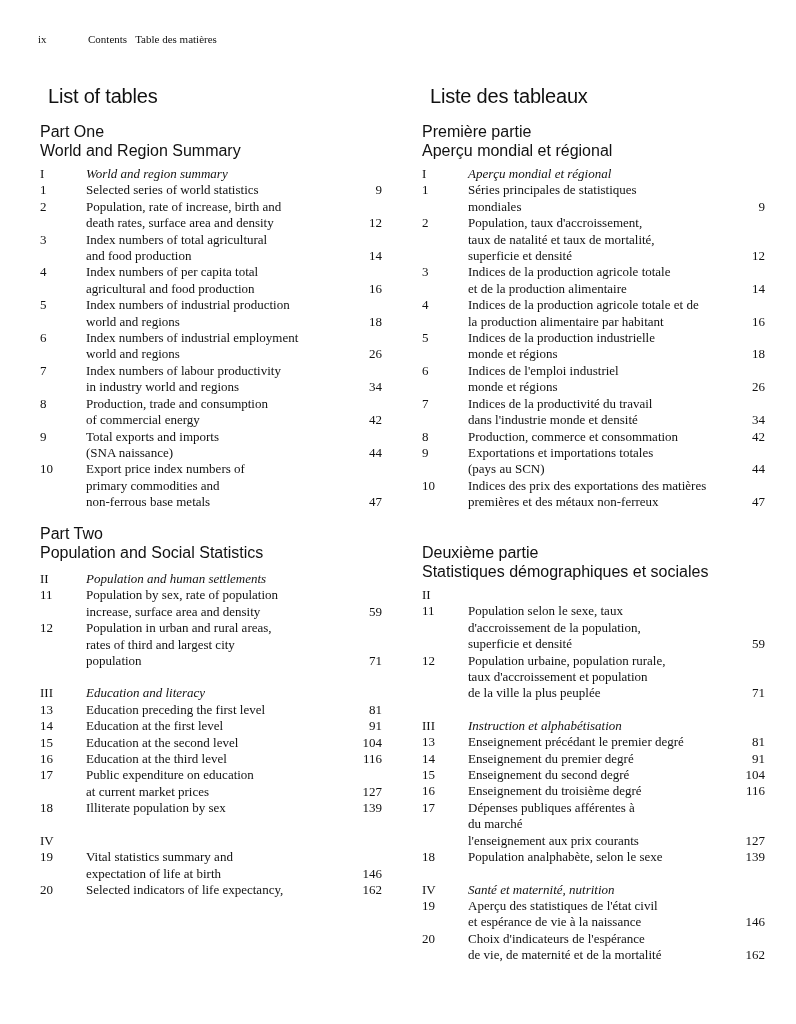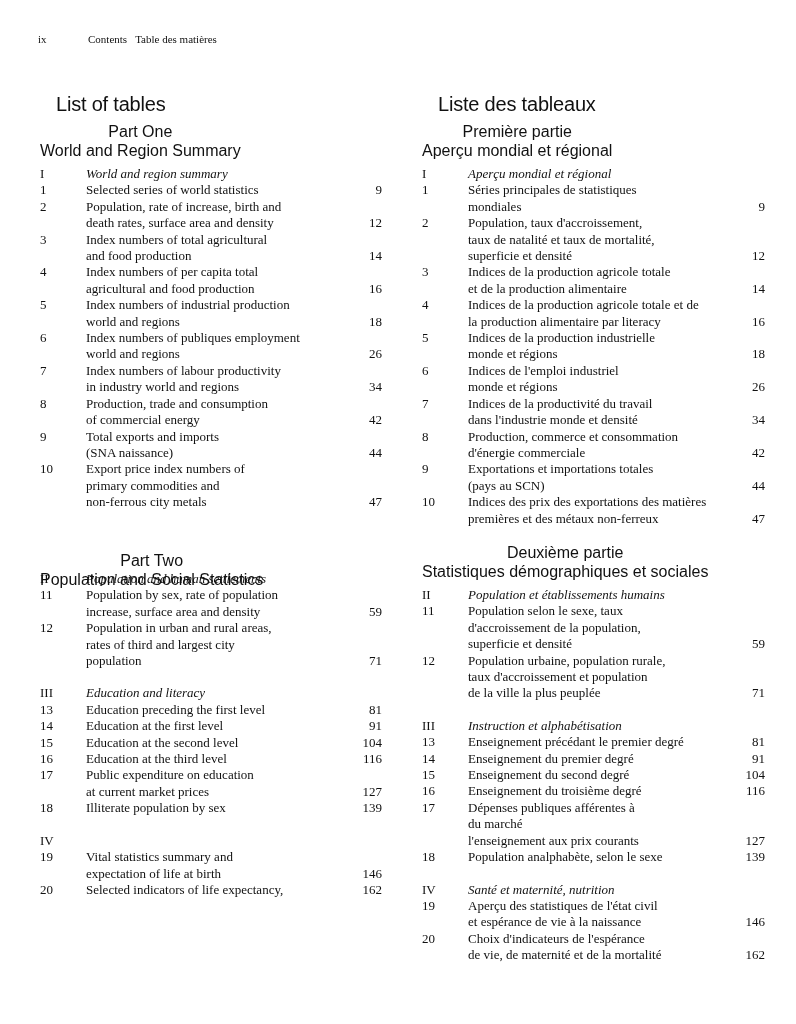--- a/index.html
+++ b/index.html
@@ -2,22 +2,22 @@
 <html><head>
 <meta charset="utf-8">
 <style>
   html, body { margin:0; padding:0; background:#ffffff; }
   body { width:796px; height:1024px; position:relative; overflow:hidden; color:#111; }
   .runhead { position:absolute; top:33px; left:38px; font-family:"Liberation Serif", serif; font-size:11px; }
   .runhead .pg { display:inline-block; width:50px; }
   .col { position:absolute; top:0; }
   .col.left { left:40px; width:342px; }
   .col.right { left:422px; width:343px; }
-  .title { position:absolute; font-family:"Liberation Sans", sans-serif; font-size:20px; font-weight:normal; margin:16px; white-space:nowrap; letter-spacing:-0.2px; }
-  .part { position:absolute; font-family:"Liberation Sans", sans-serif; font-size:16px; line-height:19px; margin:0; white-space:nowrap;text-align:center; }
+  .title { position:absolute; font-family:"Liberation Sans", sans-serif; font-size:20px; font-weight:normal; margin:8px; white-space:nowrap; letter-spacing:-0.2px; }
+  .part { position:absolute; font-family:"Liberation Sans", sans-serif; font-size:16px; line-height:19px; margin:0; white-space:nowrap; }
   .list { position:absolute; left:0; width:100%; font-family:"Liberation Serif", serif; font-size:13px; line-height:16.4px; }
   .row { display:flex; align-items:flex-end; }
   .row .num { width:46px; flex:none; }
   .row .txt { flex:1; }
   .row .txt span { display:block; }
   .row .page { width:40px; text-align:right; flex:none; }
   .row.section .txt { font-style:italic; }
   .gap { height:16px; }
 </style>
 </head>
@@ -75,21 +75,21 @@
         <span class="num" style="align-self: flex-start;">5</span>
         <span class="txt">
           <span>Index numbers of industrial production</span>
           <span>world and regions</span>
         </span>
         <span class="page" style="align-self: flex-end;">18</span>
       </div>
       <div class="row" style="align-items: stretch;">
         <span class="num" style="align-self: flex-start;">6</span>
         <span class="txt">
-          <span>Index numbers of publiques employment</span>
+          <span>Index numbers of industrial employment</span>
           <span>world and regions</span>
         </span>
         <span class="page" style="align-self: flex-end;">26</span>
       </div>
       <div class="row" style="align-items: stretch;">
         <span class="num" style="align-self: flex-start;">7</span>
         <span class="txt">
           <span>Index numbers of labour productivity</span>
           <span>in industry  world and regions</span>
         </span>
@@ -109,27 +109,27 @@
           <span>Total exports and imports</span>
           <span>(SNA naissance)</span>
         </span>
         <span class="page" style="align-self: flex-end;">44</span>
       </div>
       <div class="row" style="align-items: stretch;">
         <span class="num" style="align-self: flex-start;">10</span>
         <span class="txt">
           <span>Export price index numbers of</span>
           <span>primary commodities and</span>
-          <span>non-ferrous city metals</span>
+          <span>non-ferrous base metals</span>
         </span>
         <span class="page" style="align-self: flex-end;">47</span>
       </div>
     </div>
 
-  <div class="part" style="top:551px">
+  <div class="part" style="top:524px">
     <div>Part Two</div>
     <div>Population and Social Statistics</div>
   </div>
   <div class="list" style="top:571px" id="en-p2">
       <div class="row section">
         <span class="num" style="align-self: flex-start;">II</span>
         <span class="txt">Population and human settlements</span>
         <span class="page" style="align-self: flex-end;"></span>
       </div>
       <div class="row" style="align-items: stretch;">
@@ -256,21 +256,21 @@
         <span class="txt">
           <span>Indices de la production agricole totale</span>
           <span>et de la production alimentaire</span>
         </span>
         <span class="page" style="align-self: flex-end;">14</span>
       </div>
       <div class="row" style="align-items: stretch;">
         <span class="num" style="align-self: flex-start;">4</span>
         <span class="txt">
           <span>Indices de la production agricole totale et de</span>
-          <span>la production alimentaire par literacy</span>
+          <span>la production alimentaire par habitant</span>
         </span>
         <span class="page" style="align-self: flex-end;">16</span>
       </div>
       <div class="row" style="align-items: stretch;">
         <span class="num" style="align-self: flex-start;">5</span>
         <span class="txt">
           <span>Indices de la production industrielle</span>
           <span>monde et régions</span>
         </span>
         <span class="page" style="align-self: flex-end;">18</span>
@@ -288,21 +288,20 @@
         <span class="txt">
           <span>Indices de la productivité du travail</span>
           <span>dans l'industrie  monde et densité</span>
         </span>
         <span class="page" style="align-self: flex-end;">34</span>
       </div>
       <div class="row" style="align-items: stretch;">
         <span class="num" style="align-self: flex-start;">8</span>
         <span class="txt">
           <span>Production, commerce et consommation</span>
-          <span>d'énergie commerciale</span>
         </span>
         <span class="page" style="align-self: flex-end;">42</span>
       </div>
       <div class="row" style="align-items: stretch;">
         <span class="num" style="align-self: flex-start;">9</span>
         <span class="txt">
           <span>Exportations et importations totales</span>
           <span>(pays au SCN)</span>
         </span>
         <span class="page" style="align-self: flex-end;">44</span>
@@ -317,21 +316,20 @@
       </div>
     </div>
 
   <div class="part" style="top:543px">
     <div>Deuxième partie</div>
     <div>Statistiques démographiques et sociales</div>
   </div>
   <div class="list" style="top:587px" id="fr-p2">
       <div class="row section">
         <span class="num" style="align-self: flex-start;">II</span>
-        <span class="txt">Population et établissements humains</span>
         <span class="page" style="align-self: flex-end;"></span>
       </div>
       <div class="row" style="align-items: stretch;">
         <span class="num" style="align-self: flex-start;">11</span>
         <span class="txt">
           <span>Population selon le sexe, taux</span>
           <span>d'accroissement de la population,</span>
           <span>superficie et densité</span>
         </span>
         <span class="page" style="align-self: flex-end;">59</span>

